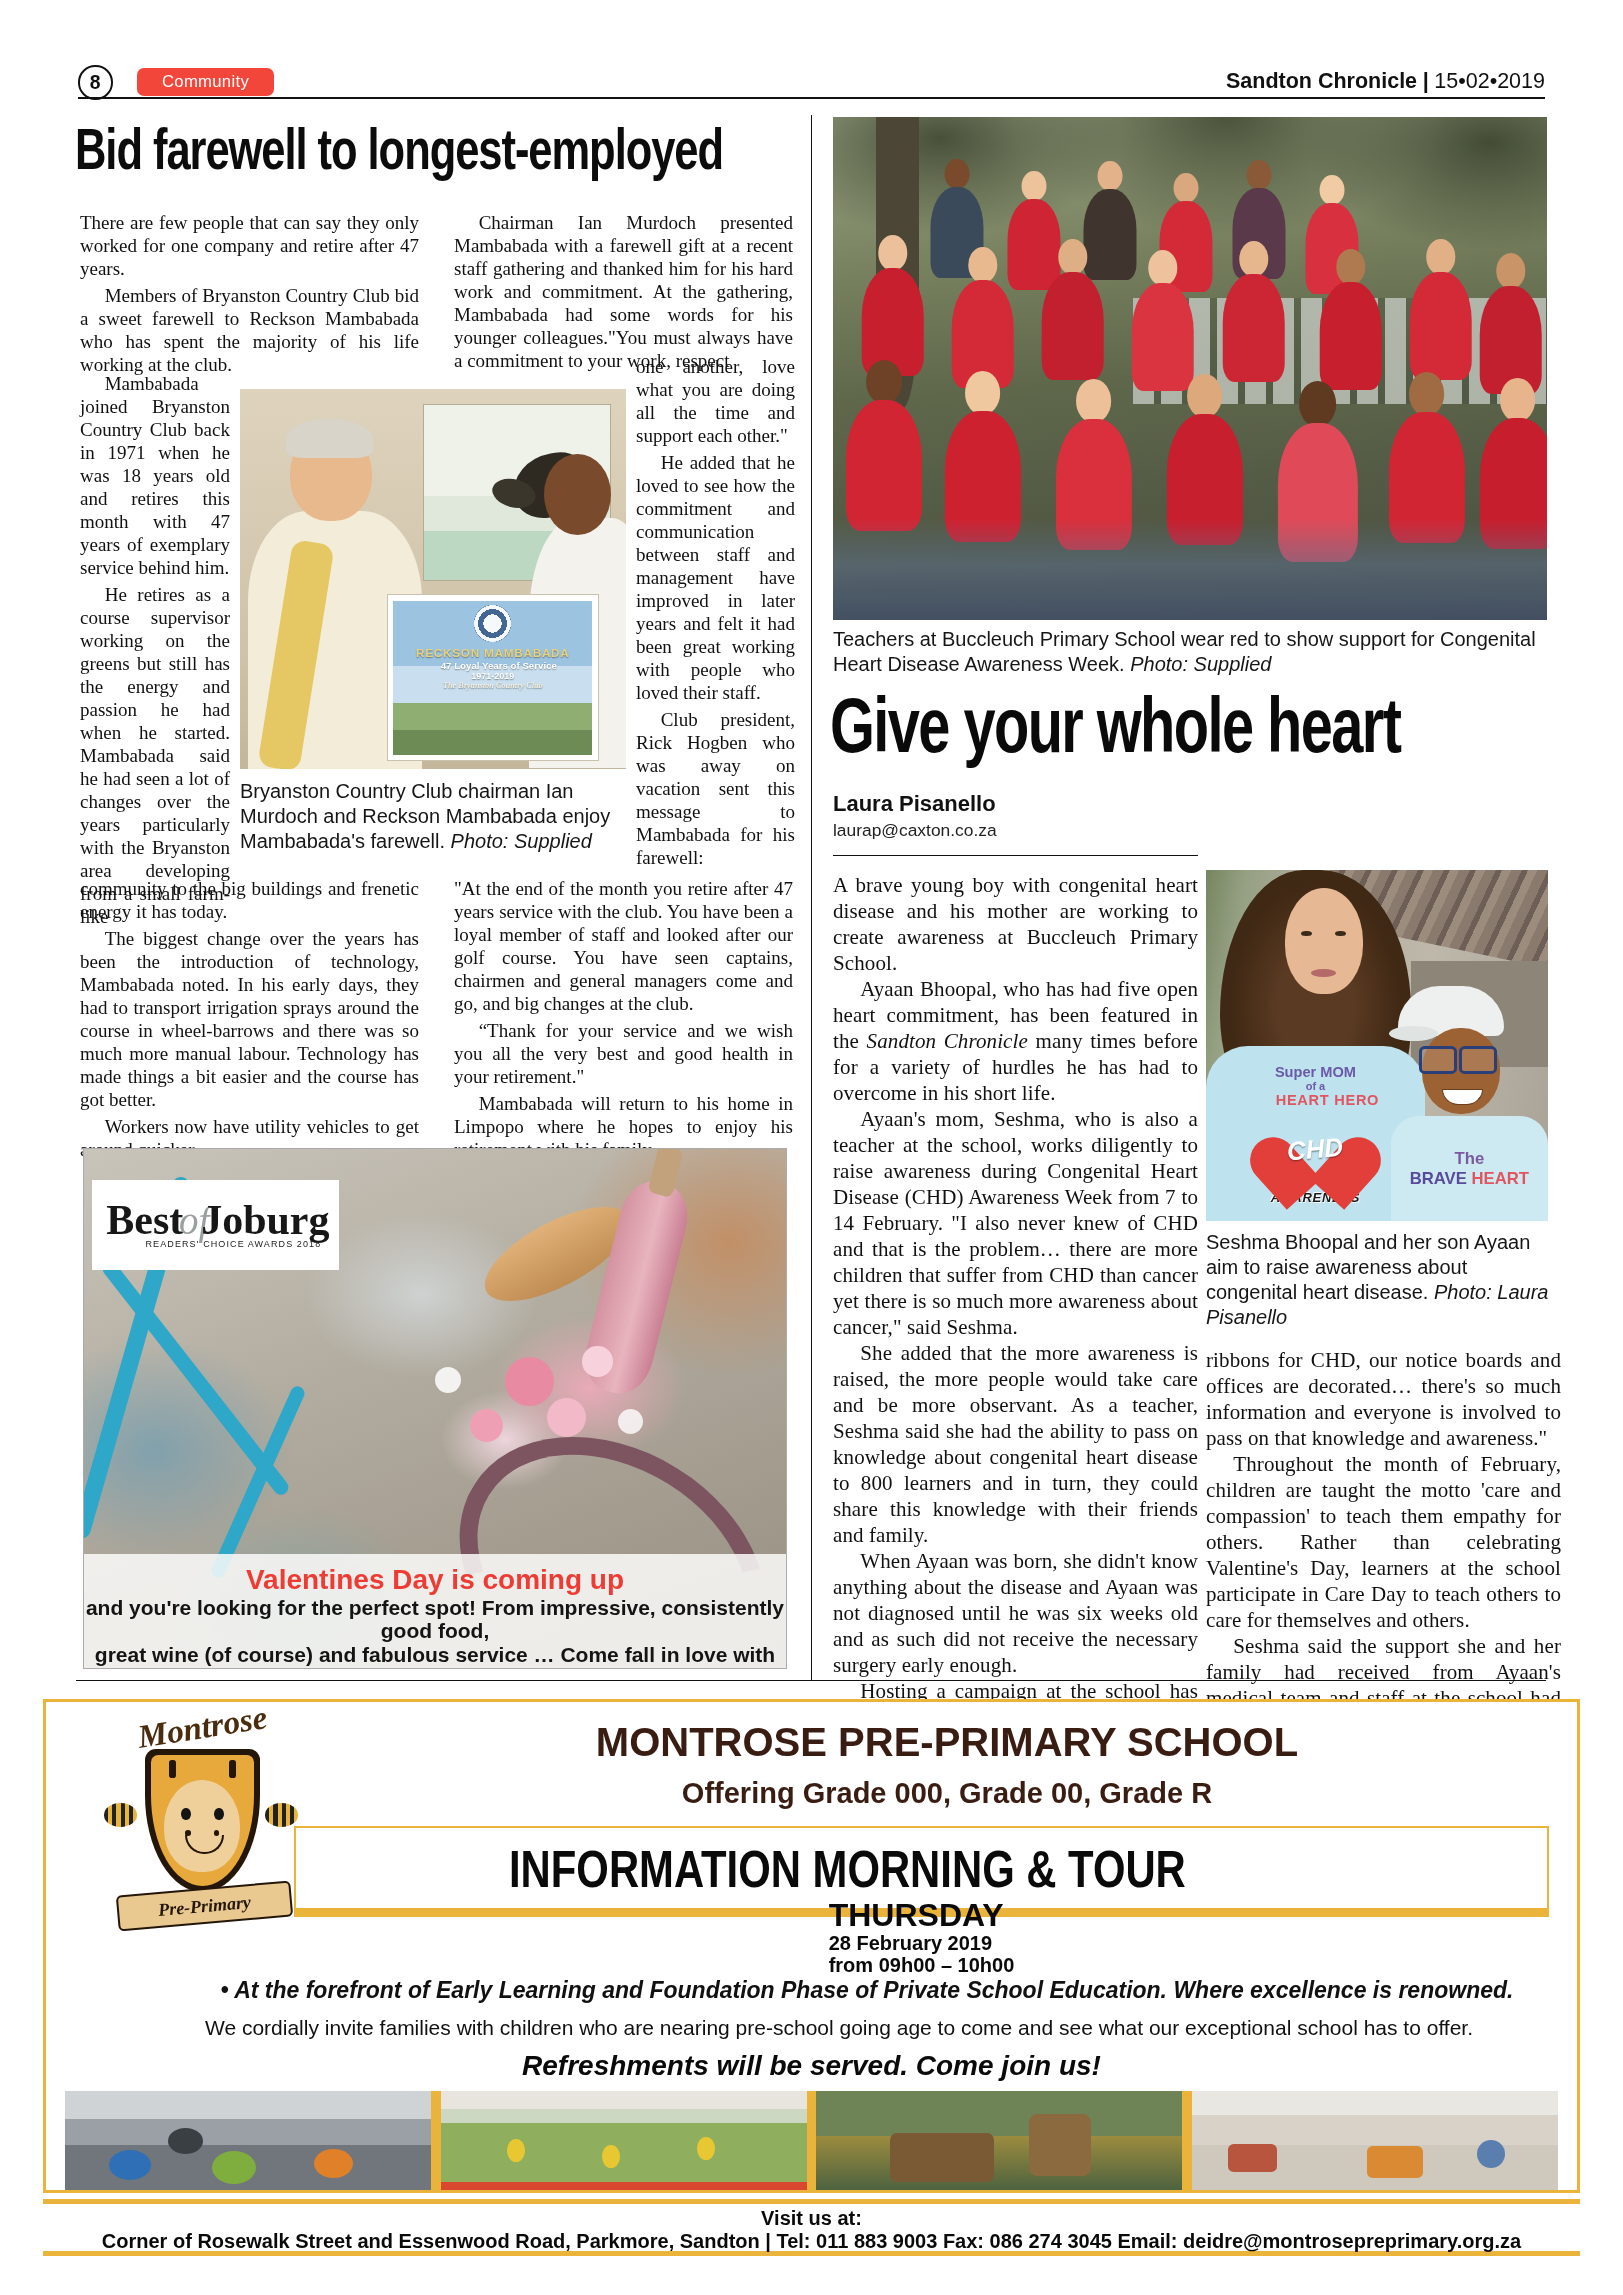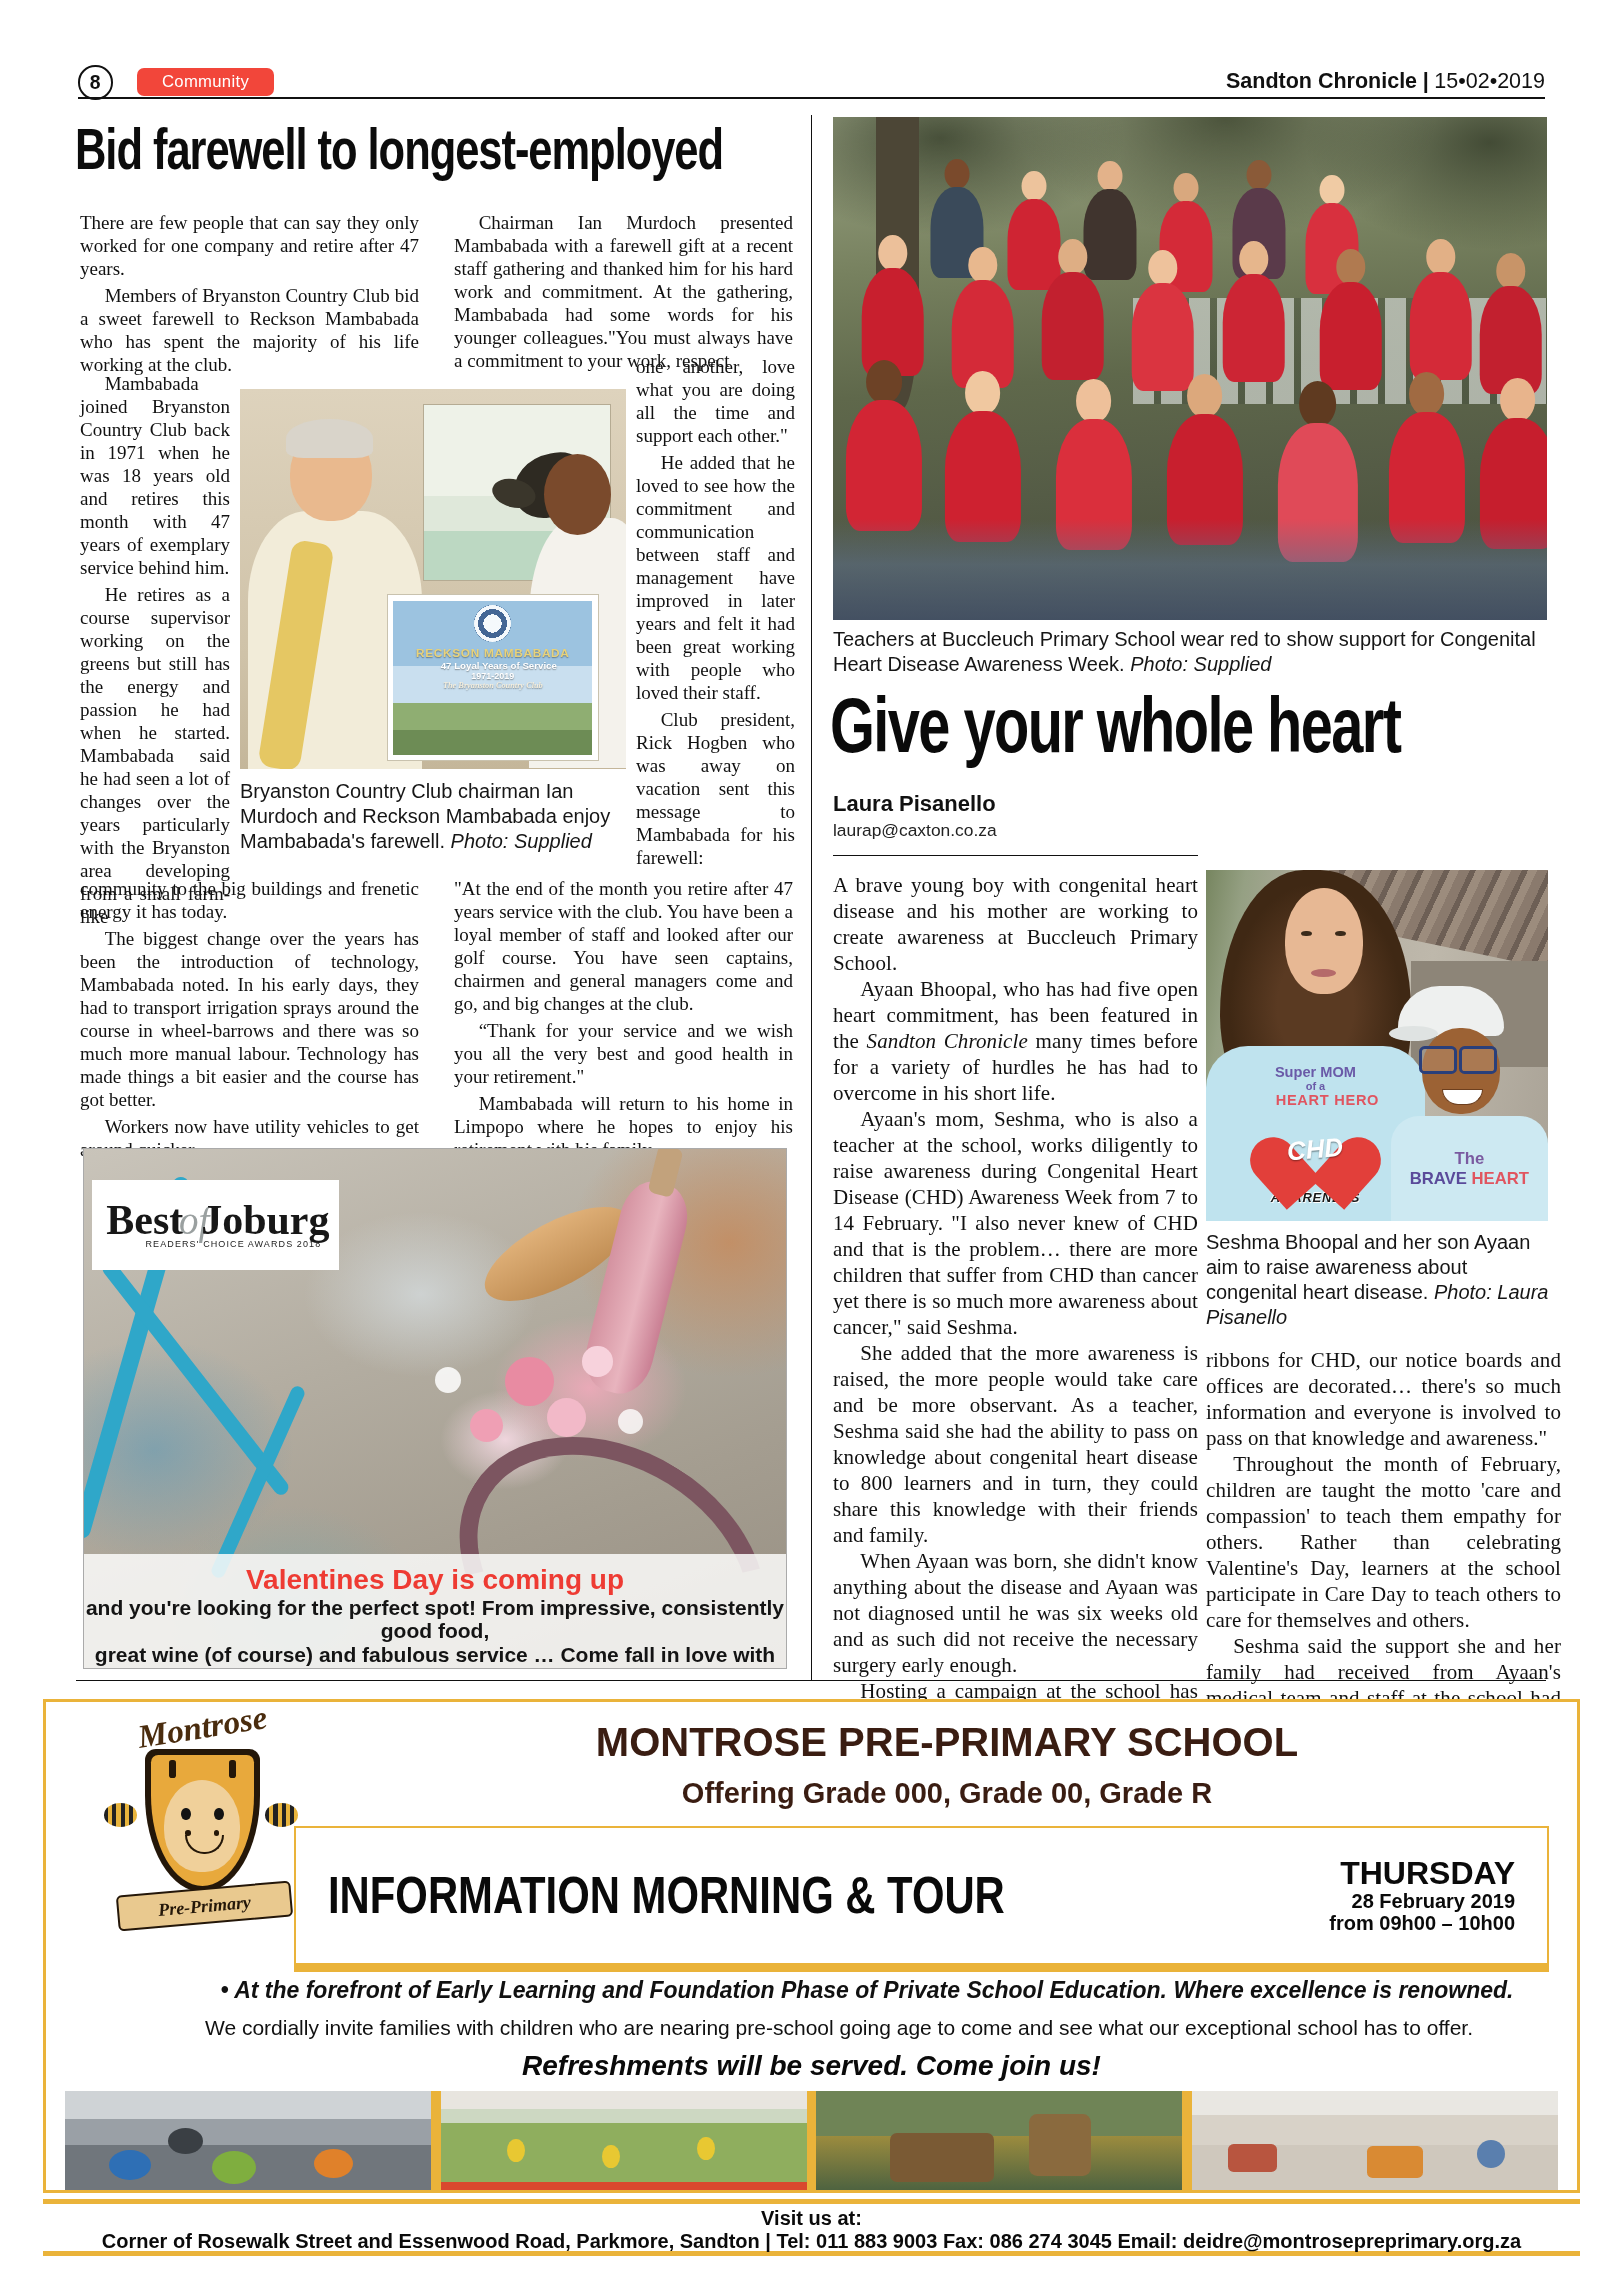--- a/index.html
+++ b/index.html
@@ -154,25 +154,25 @@
             text-align:center;font-family:"Liberation Sans",sans-serif;}
   .boj-heading{margin-top:9.7px;font-size:28px;font-weight:800;color:#ee3b33;}
   .boj-line{font-size:21px;line-height:23.6px;color:#141414;font-weight:600;}
 
   
   .mont{left:43px;top:1699px;width:1537px;height:494px;background:#fff;border:3.5px solid #eab33a;box-sizing:border-box;}
   .mont-title{position:absolute;left:292px;right:21px;top:18px;text-align:center;
               font:800 40px "Liberation Sans",sans-serif;color:#3a1d12;}
   .mont-sub{position:absolute;left:292px;right:21px;top:75px;text-align:center;
             font:700 29px "Liberation Sans",sans-serif;color:#3a1d12;}
-  .mont-box{position:absolute;left:248px;top:124px;width:1255px;height:146px;background:#fff;
+  .mont-box{position:absolute;left:248px;top:124px;width:1255px;height:91px;background:#fff;
             border:2.8px solid #eab33a;border-bottom:9.7px solid #eab33a;box-sizing:border-box;
-            display:flex;align-items:center;justify-content:space-between;padding:12px 32px;}
+            display:flex;align-items:center;justify-content:space-between;padding:12px 32px;flex-direction:column;}
   .mont-info{font:800 51px "Liberation Sans",sans-serif;color:#0a0a0a;transform:scaleX(.82);transform-origin:left center;white-space:nowrap;}
-  .mont-when{text-align:right;font-family:"Liberation Sans",sans-serif;color:#0a0a0a;}
+  .mont-when{text-align:left;font-family:"Liberation Sans",sans-serif;color:#0a0a0a;}
   .mont-day{font-size:32px;font-weight:800;line-height:33px;}
   .mont-date{font-size:20px;font-weight:700;line-height:22px;}
   .mont-time{font-size:20px;font-weight:700;line-height:22px;}
   .mont-bullet{position:absolute;left:139px;right:28px;top:275px;text-align:center;
                font:italic 700 23px "Liberation Sans",sans-serif;color:#111;}
   .mont-invite{position:absolute;left:83px;right:28px;top:314px;text-align:center;
                font:21px "Liberation Sans",sans-serif;color:#111;}
   .mont-refresh{position:absolute;left:0;right:0;top:348px;text-align:center;
                 font:italic 800 28px "Liberation Sans",sans-serif;color:#0a0a0a;}
   .mont-strip{position:absolute;left:19.4px;right:19.4px;top:389px;height:99px;background:#eab33a;display:flex;gap:9.7px;}

